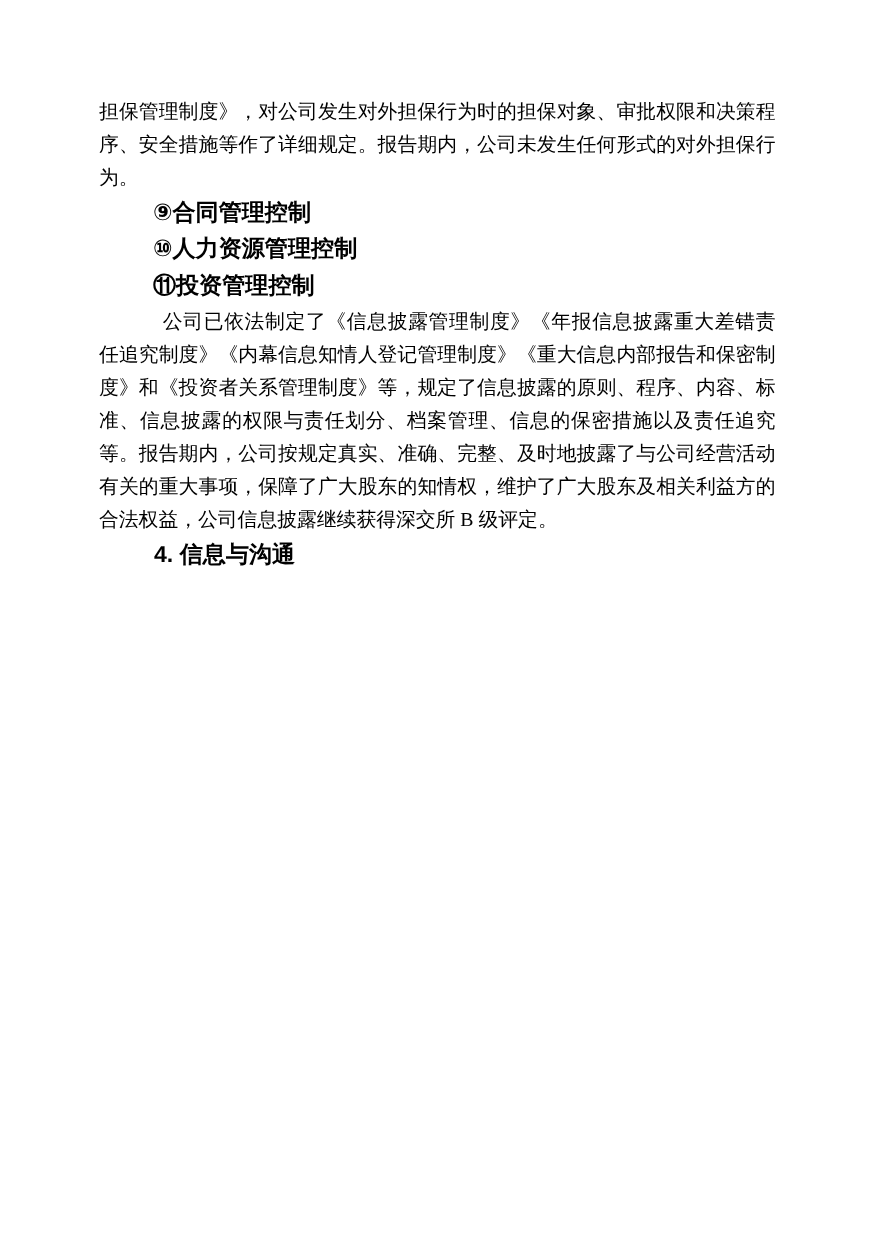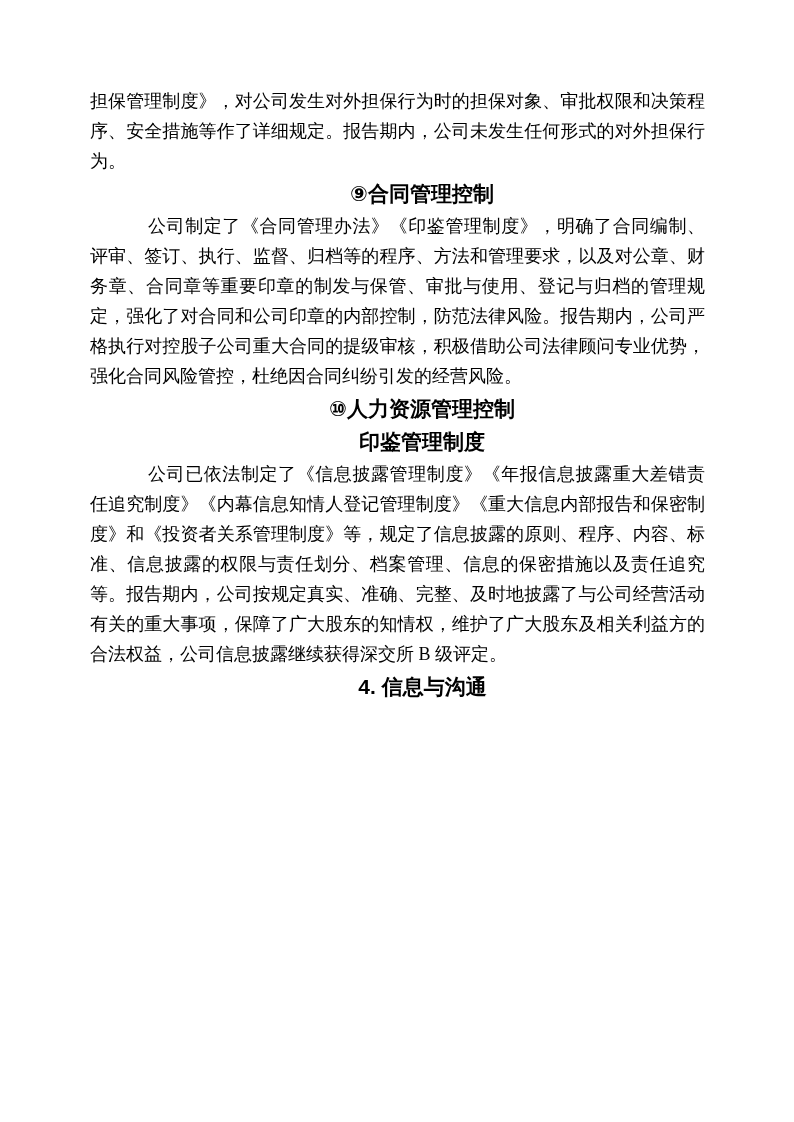--- a/index.html
+++ b/index.html
@@ -33,42 +33,40 @@
   p.indent {
     text-indent: 58px;
   }
   .heading {
     margin: 3px 0 2px 0;
     font-weight: 700;
     font-size: 21px;
     line-height: 30px;
     color: #000000;
     font-family: "Liberation Sans", "DejaVu Sans", sans-serif;
-    text-align: center;
   }
   .heading.circled { text-indent: 49px; }
   .heading.num     { text-indent: 50px; }
   .heading.sub     { text-indent: 33px; }
 </style>
 </head>
 <body>
 
 <div class="page">
   <div class="content">
 
     <p class="body">担保管理制度》，对公司发生对外担保行为时的担保对象、审批权限和决策程序、安全措施等作了详细规定。报告期内，公司未发生任何形式的对外担保行为。</p>
 
     <h3 class="heading circled">⑨合同管理控制</h3>
 
-    <p class="body indent">公司制定了《合同管理办法》《印鉴管理制度》，明确了合同编制、评审、签订、执行、监督、归档等的程序、方法和管理要求，以及对公章、财务章、合同章等重要印章的制发与保管、审批与使用、登记与归档的管理规定，强化了对合同和公司印章的内部控制，防范法律风险。报告期内，公司严格执行对控股子公司重大合同的提级审核，积极借助公司法律顾问专业优势，强化合同风险管控，杜绝因合同纠纷引发的经营风险。</p>
 
     <h3 class="heading circled">⑩人力资源管理控制</h3>
 
 
-    <h3 class="heading circled">印鉴管理制度</h3>
+    <h3 class="heading circled">⑪投资管理控制</h3>
 
 
 
     <p class="body indent">公司已依法制定了《信息披露管理制度》《年报信息披露重大差错责任追究制度》《内幕信息知情人登记管理制度》《重大信息内部报告和保密制度》和《投资者关系管理制度》等，规定了信息披露的原则、程序、内容、标准、信息披露的权限与责任划分、档案管理、信息的保密措施以及责任追究等。报告期内，公司按规定真实、准确、完整、及时地披露了与公司经营活动有关的重大事项，保障了广大股东的知情权，维护了广大股东及相关利益方的合法权益，公司信息披露继续获得深交所 B 级评定。</p>
 
     <h3 class="heading num">4. 信息与沟通</h3>
 
 
   </div>
 </div>

